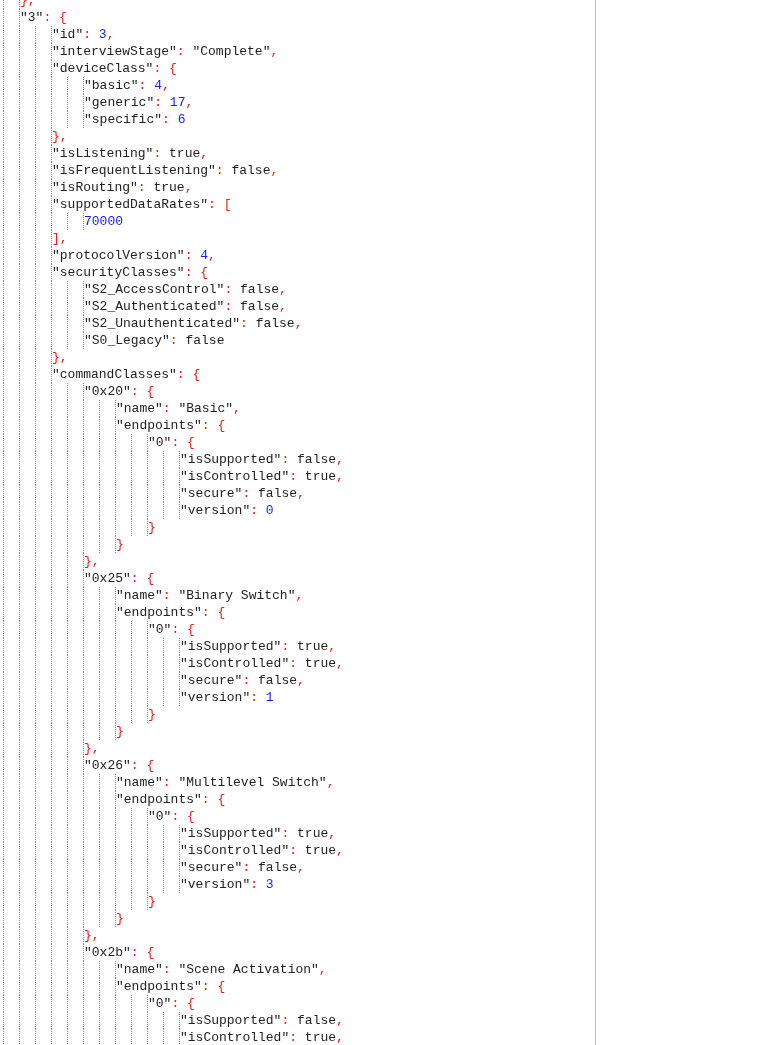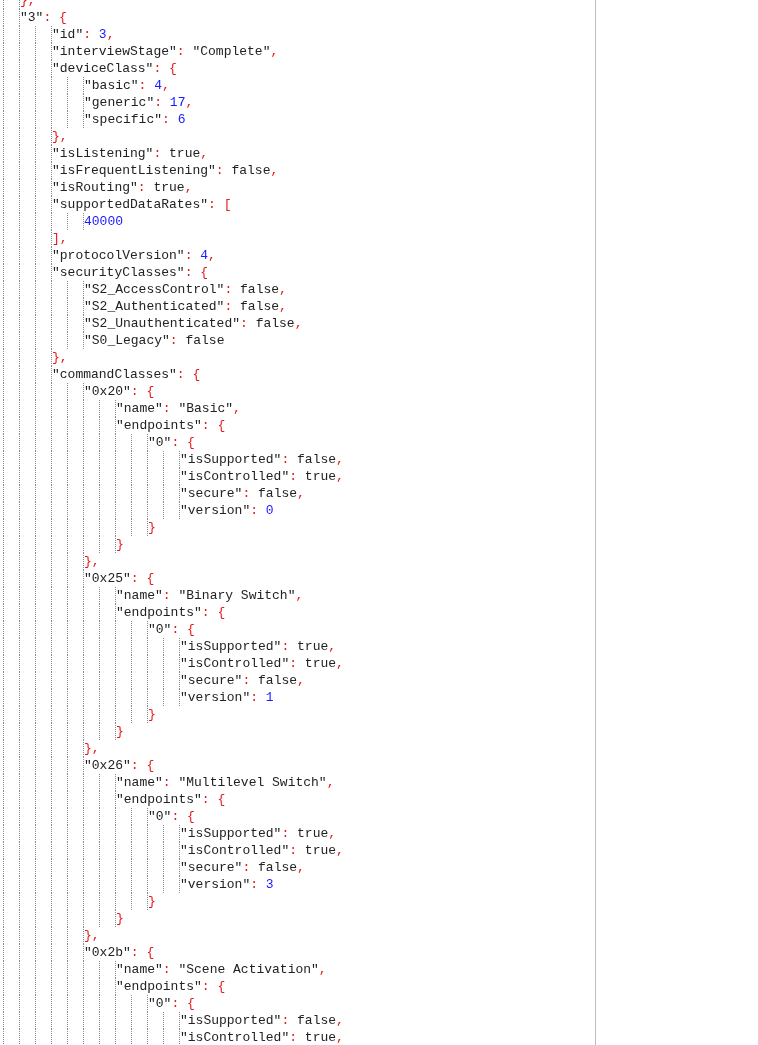--- a/index.html
+++ b/index.html
@@ -41,21 +41,21 @@
       <div class="line"><div class="guides"><div class="guide" style="left: 3px;"></div><div class="guide" style="left: 19px;"></div><div class="guide" style="left: 35px;"></div><div class="guide" style="left: 51px;"></div></div><span class="txt" style="left: 52px;"><span class="k">"interviewStage"</span><span class="p">: </span><span class="s">"Complete"</span><span class="p">,</span></span></div>
       <div class="line"><div class="guides"><div class="guide" style="left: 3px;"></div><div class="guide" style="left: 19px;"></div><div class="guide" style="left: 35px;"></div><div class="guide" style="left: 51px;"></div></div><span class="txt" style="left: 52px;"><span class="k">"deviceClass"</span><span class="p">: {</span></span></div>
       <div class="line"><div class="guides"><div class="guide" style="left: 3px;"></div><div class="guide" style="left: 19px;"></div><div class="guide" style="left: 35px;"></div><div class="guide" style="left: 51px;"></div><div class="guide" style="left: 67px;"></div><div class="guide" style="left: 83px;"></div></div><span class="txt" style="left: 84px;"><span class="k">"basic"</span><span class="p">: </span><span class="n">4</span><span class="p">,</span></span></div>
       <div class="line"><div class="guides"><div class="guide" style="left: 3px;"></div><div class="guide" style="left: 19px;"></div><div class="guide" style="left: 35px;"></div><div class="guide" style="left: 51px;"></div><div class="guide" style="left: 67px;"></div><div class="guide" style="left: 83px;"></div></div><span class="txt" style="left: 84px;"><span class="k">"generic"</span><span class="p">: </span><span class="n">17</span><span class="p">,</span></span></div>
       <div class="line"><div class="guides"><div class="guide" style="left: 3px;"></div><div class="guide" style="left: 19px;"></div><div class="guide" style="left: 35px;"></div><div class="guide" style="left: 51px;"></div><div class="guide" style="left: 67px;"></div><div class="guide" style="left: 83px;"></div></div><span class="txt" style="left: 84px;"><span class="k">"specific"</span><span class="p">: </span><span class="n">6</span></span></div>
       <div class="line"><div class="guides"><div class="guide" style="left: 3px;"></div><div class="guide" style="left: 19px;"></div><div class="guide" style="left: 35px;"></div><div class="guide" style="left: 51px;"></div></div><span class="txt" style="left: 52px;"><span class="p">},</span></span></div>
       <div class="line"><div class="guides"><div class="guide" style="left: 3px;"></div><div class="guide" style="left: 19px;"></div><div class="guide" style="left: 35px;"></div><div class="guide" style="left: 51px;"></div></div><span class="txt" style="left: 52px;"><span class="k">"isListening"</span><span class="p">: </span><span class="b">true</span><span class="p">,</span></span></div>
       <div class="line"><div class="guides"><div class="guide" style="left: 3px;"></div><div class="guide" style="left: 19px;"></div><div class="guide" style="left: 35px;"></div><div class="guide" style="left: 51px;"></div></div><span class="txt" style="left: 52px;"><span class="k">"isFrequentListening"</span><span class="p">: </span><span class="b">false</span><span class="p">,</span></span></div>
       <div class="line"><div class="guides"><div class="guide" style="left: 3px;"></div><div class="guide" style="left: 19px;"></div><div class="guide" style="left: 35px;"></div><div class="guide" style="left: 51px;"></div></div><span class="txt" style="left: 52px;"><span class="k">"isRouting"</span><span class="p">: </span><span class="b">true</span><span class="p">,</span></span></div>
       <div class="line"><div class="guides"><div class="guide" style="left: 3px;"></div><div class="guide" style="left: 19px;"></div><div class="guide" style="left: 35px;"></div><div class="guide" style="left: 51px;"></div></div><span class="txt" style="left: 52px;"><span class="k">"supportedDataRates"</span><span class="p">: [</span></span></div>
-      <div class="line"><div class="guides"><div class="guide" style="left: 3px;"></div><div class="guide" style="left: 19px;"></div><div class="guide" style="left: 35px;"></div><div class="guide" style="left: 51px;"></div><div class="guide" style="left: 67px;"></div><div class="guide" style="left: 83px;"></div></div><span class="txt" style="left: 84px;"><span class="n">40000</span></span></div>
+      <div class="line"><div class="guides"><div class="guide" style="left: 3px;"></div><div class="guide" style="left: 19px;"></div><div class="guide" style="left: 35px;"></div><div class="guide" style="left: 51px;"></div><div class="guide" style="left: 67px;"></div><div class="guide" style="left: 83px;"></div></div><span class="txt" style="left: 84px;"><span class="n">70000</span></span></div>
       <div class="line"><div class="guides"><div class="guide" style="left: 3px;"></div><div class="guide" style="left: 19px;"></div><div class="guide" style="left: 35px;"></div><div class="guide" style="left: 51px;"></div></div><span class="txt" style="left: 52px;"><span class="p">],</span></span></div>
       <div class="line"><div class="guides"><div class="guide" style="left: 3px;"></div><div class="guide" style="left: 19px;"></div><div class="guide" style="left: 35px;"></div><div class="guide" style="left: 51px;"></div></div><span class="txt" style="left: 52px;"><span class="k">"protocolVersion"</span><span class="p">: </span><span class="n">4</span><span class="p">,</span></span></div>
       <div class="line"><div class="guides"><div class="guide" style="left: 3px;"></div><div class="guide" style="left: 19px;"></div><div class="guide" style="left: 35px;"></div><div class="guide" style="left: 51px;"></div></div><span class="txt" style="left: 52px;"><span class="k">"securityClasses"</span><span class="p">: {</span></span></div>
       <div class="line"><div class="guides"><div class="guide" style="left: 3px;"></div><div class="guide" style="left: 19px;"></div><div class="guide" style="left: 35px;"></div><div class="guide" style="left: 51px;"></div><div class="guide" style="left: 67px;"></div><div class="guide" style="left: 83px;"></div></div><span class="txt" style="left: 84px;"><span class="k">"S2_AccessControl"</span><span class="p">: </span><span class="b">false</span><span class="p">,</span></span></div>
       <div class="line"><div class="guides"><div class="guide" style="left: 3px;"></div><div class="guide" style="left: 19px;"></div><div class="guide" style="left: 35px;"></div><div class="guide" style="left: 51px;"></div><div class="guide" style="left: 67px;"></div><div class="guide" style="left: 83px;"></div></div><span class="txt" style="left: 84px;"><span class="k">"S2_Authenticated"</span><span class="p">: </span><span class="b">false</span><span class="p">,</span></span></div>
       <div class="line"><div class="guides"><div class="guide" style="left: 3px;"></div><div class="guide" style="left: 19px;"></div><div class="guide" style="left: 35px;"></div><div class="guide" style="left: 51px;"></div><div class="guide" style="left: 67px;"></div><div class="guide" style="left: 83px;"></div></div><span class="txt" style="left: 84px;"><span class="k">"S2_Unauthenticated"</span><span class="p">: </span><span class="b">false</span><span class="p">,</span></span></div>
       <div class="line"><div class="guides"><div class="guide" style="left: 3px;"></div><div class="guide" style="left: 19px;"></div><div class="guide" style="left: 35px;"></div><div class="guide" style="left: 51px;"></div><div class="guide" style="left: 67px;"></div><div class="guide" style="left: 83px;"></div></div><span class="txt" style="left: 84px;"><span class="k">"S0_Legacy"</span><span class="p">: </span><span class="b">false</span></span></div>
       <div class="line"><div class="guides"><div class="guide" style="left: 3px;"></div><div class="guide" style="left: 19px;"></div><div class="guide" style="left: 35px;"></div><div class="guide" style="left: 51px;"></div></div><span class="txt" style="left: 52px;"><span class="p">},</span></span></div>
       <div class="line"><div class="guides"><div class="guide" style="left: 3px;"></div><div class="guide" style="left: 19px;"></div><div class="guide" style="left: 35px;"></div><div class="guide" style="left: 51px;"></div></div><span class="txt" style="left: 52px;"><span class="k">"commandClasses"</span><span class="p">: {</span></span></div>
       <div class="line"><div class="guides"><div class="guide" style="left: 3px;"></div><div class="guide" style="left: 19px;"></div><div class="guide" style="left: 35px;"></div><div class="guide" style="left: 51px;"></div><div class="guide" style="left: 67px;"></div><div class="guide" style="left: 83px;"></div></div><span class="txt" style="left: 84px;"><span class="k">"0x20"</span><span class="p">: {</span></span></div>

